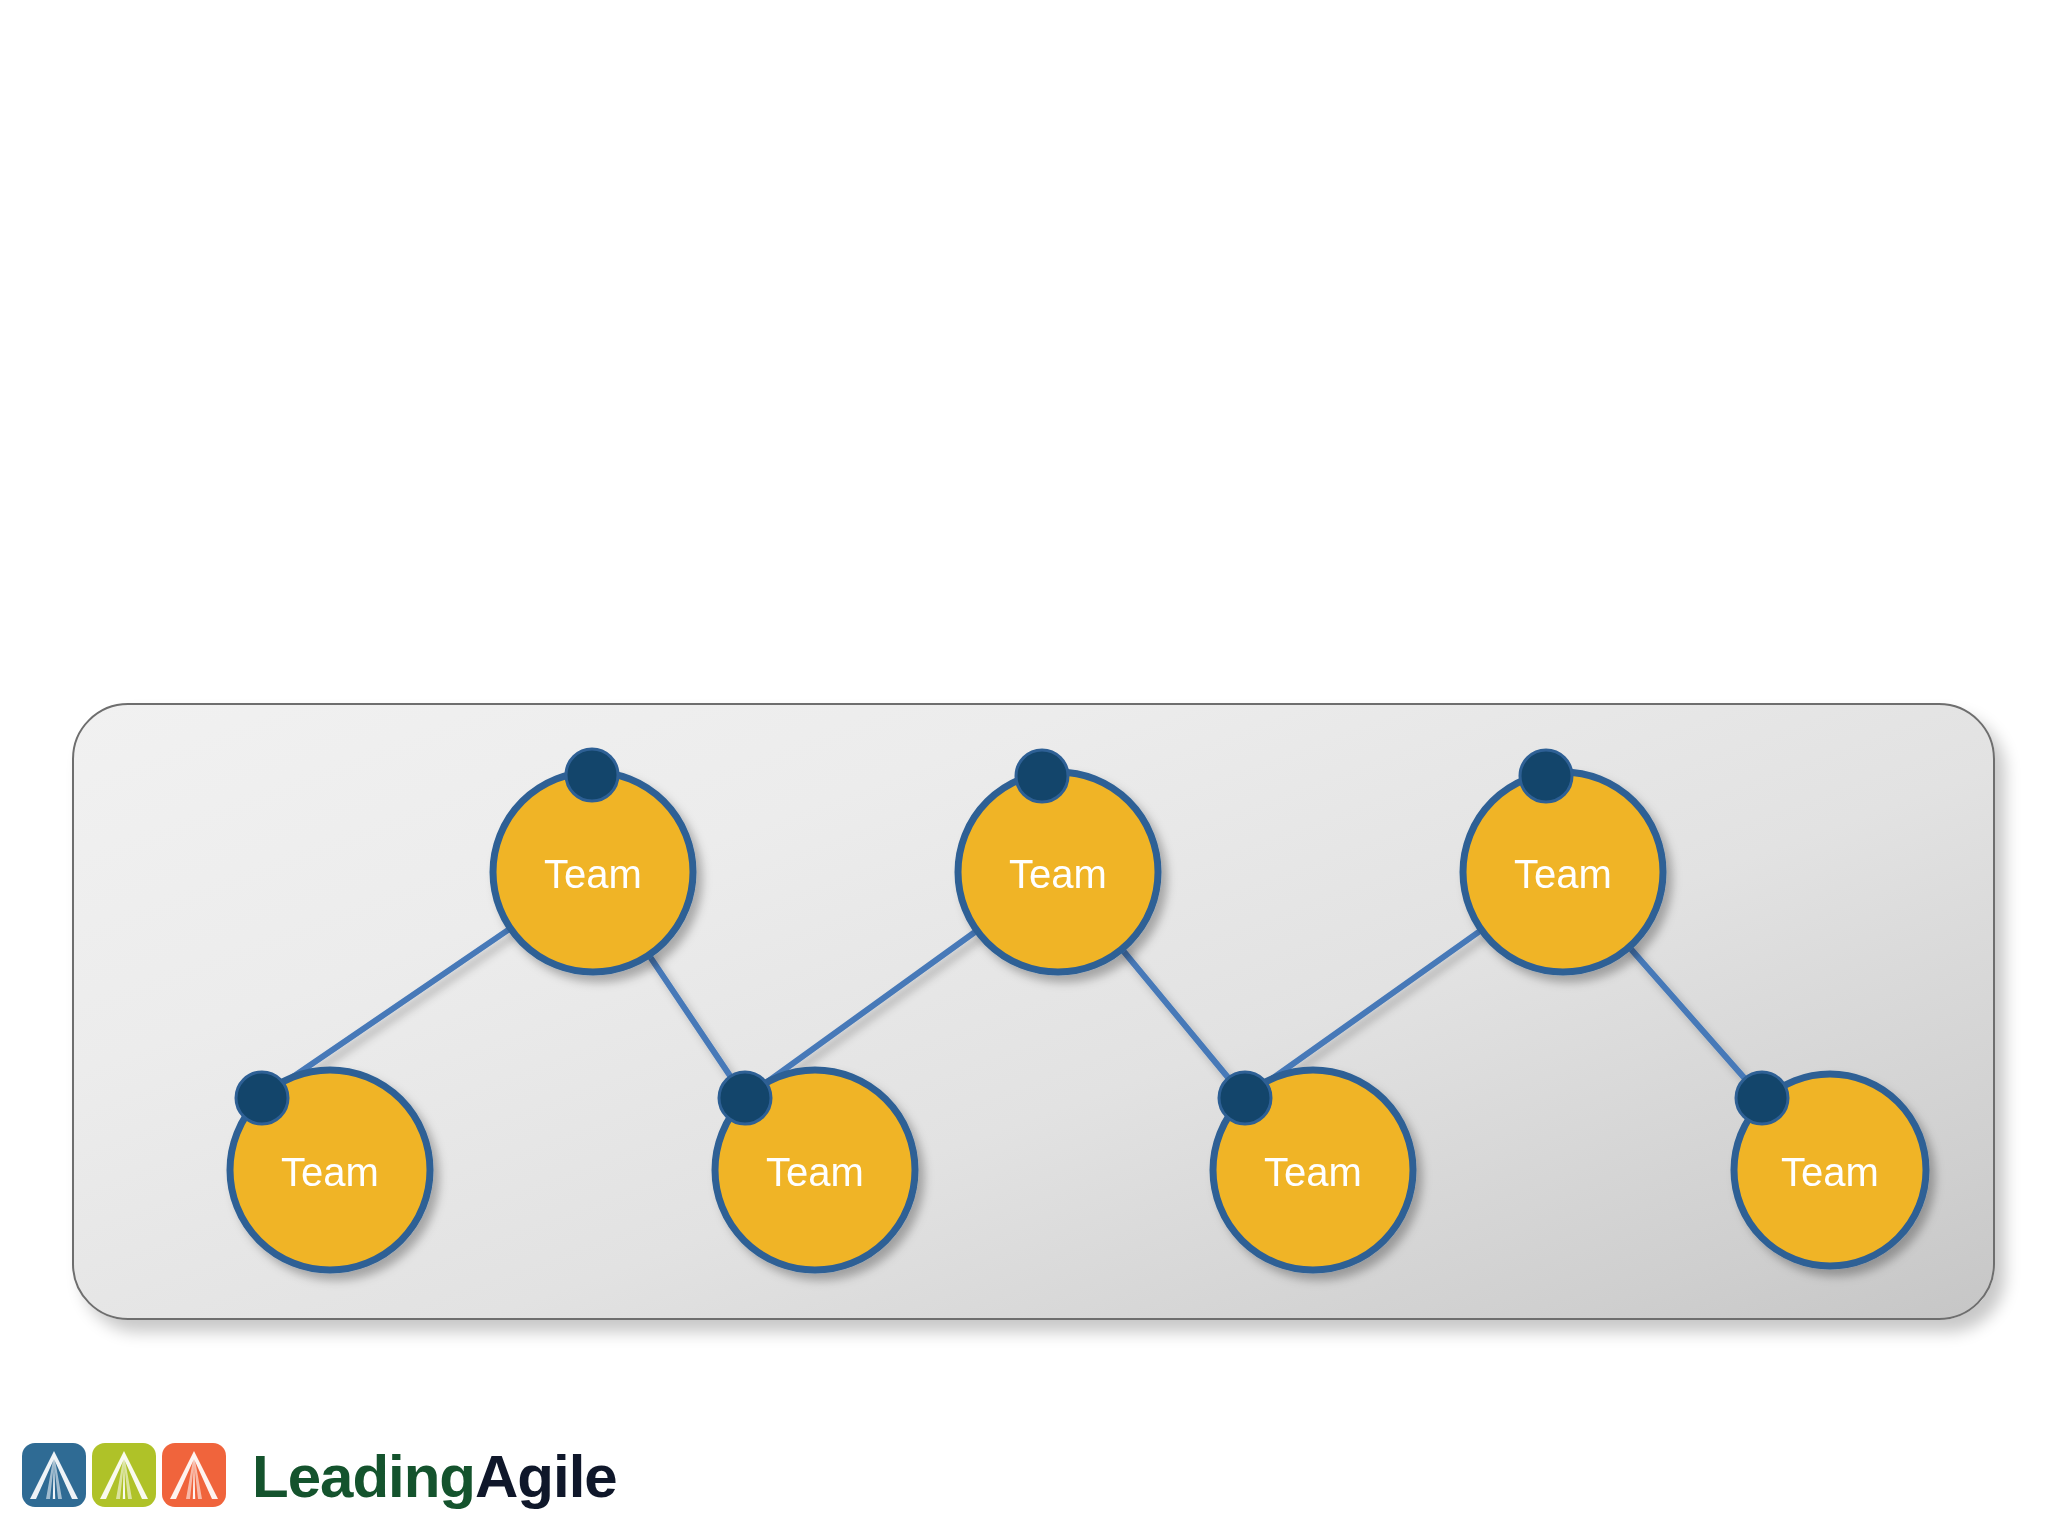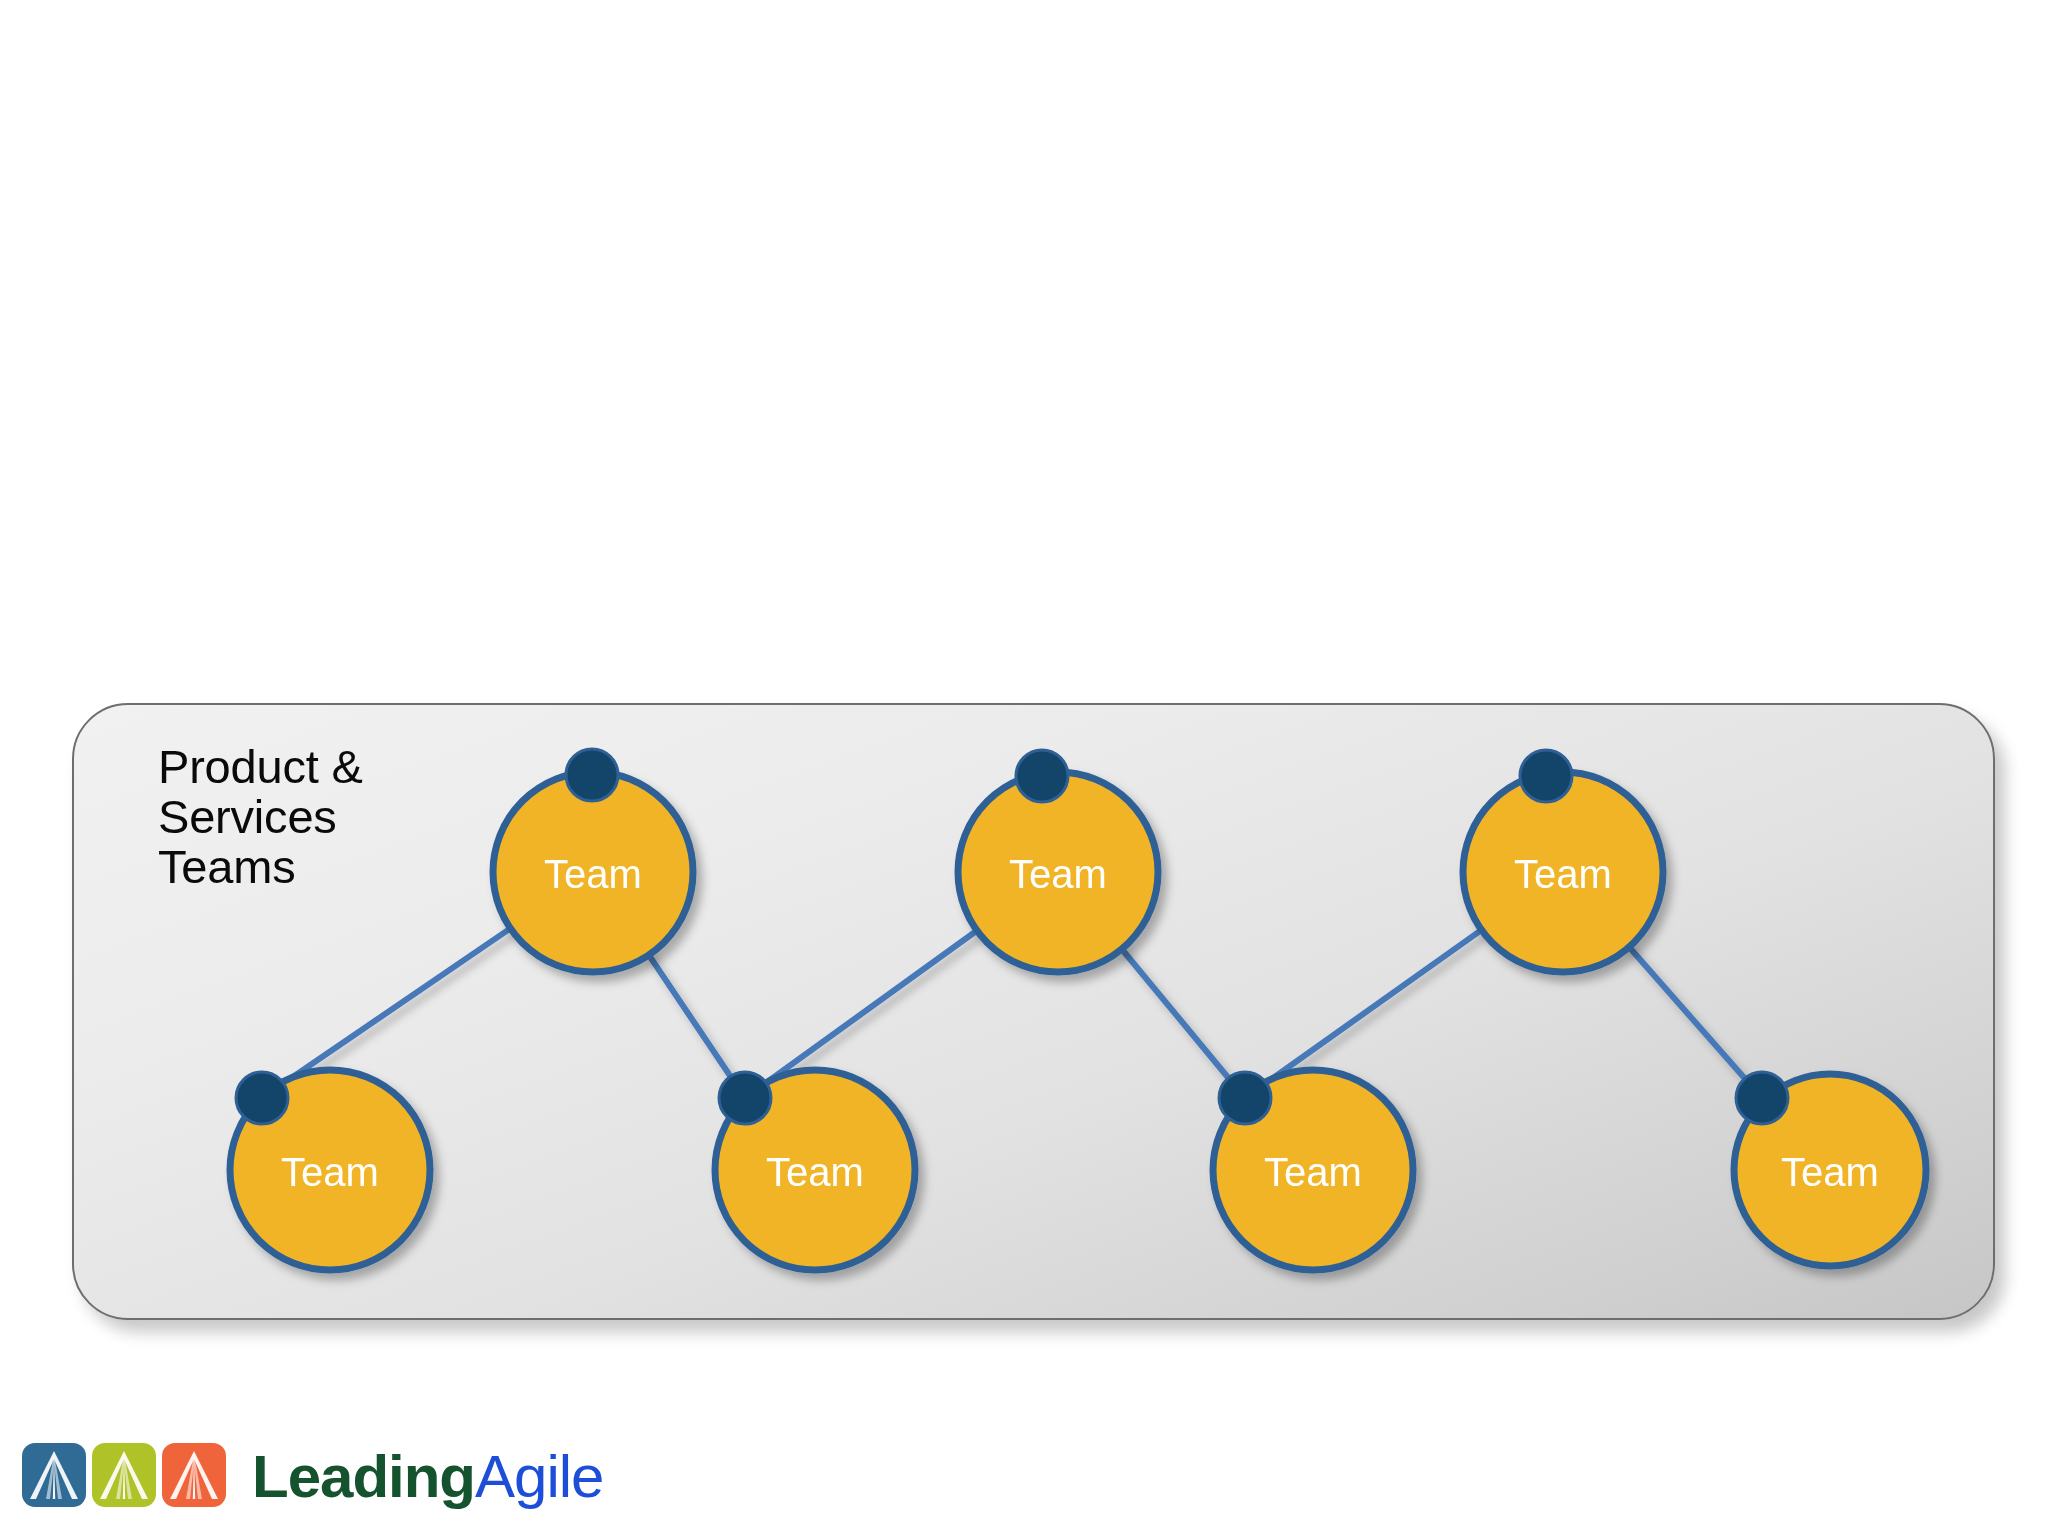--- a/index.html
+++ b/index.html
@@ -91,32 +91,29 @@
     margin-left: 20px;
     font-family: "Liberation Sans", sans-serif;
     font-size: 60px;
     font-weight: bold;
     letter-spacing: -1px;
     line-height: 1;
     position: relative;
     top: 2px;
   }
   #brand-leading { color: #14532d; }
-  #brand-agile   { color: #1d4ed8; font-weight: normal; }
+  #brand-agile   { color: #0f172a; font-weight: bold; }
 </style>
 </head>
 <body>
 
 <div id="slide">
 
   <div id="container-panel"></div>
 
-  <div id="panel-title">Product &amp;
-Services
-Teams</div>
 
   <svg id="diagram-svg" viewBox="0 0 2048 1536" xmlns="http://www.w3.org/2000/svg">
     <defs>
       <filter id="node-shadow" x="-50%" y="-50%" width="200%" height="200%">
         <feDropShadow dx="6" dy="7" stdDeviation="5" flood-color="#000000" flood-opacity="0.28"></feDropShadow>
       </filter>
       <filter id="line-shadow" x="-50%" y="-50%" width="200%" height="200%">
         <feDropShadow dx="5" dy="6" stdDeviation="4" flood-color="#000000" flood-opacity="0.24"></feDropShadow>
       </filter>
     </defs>

